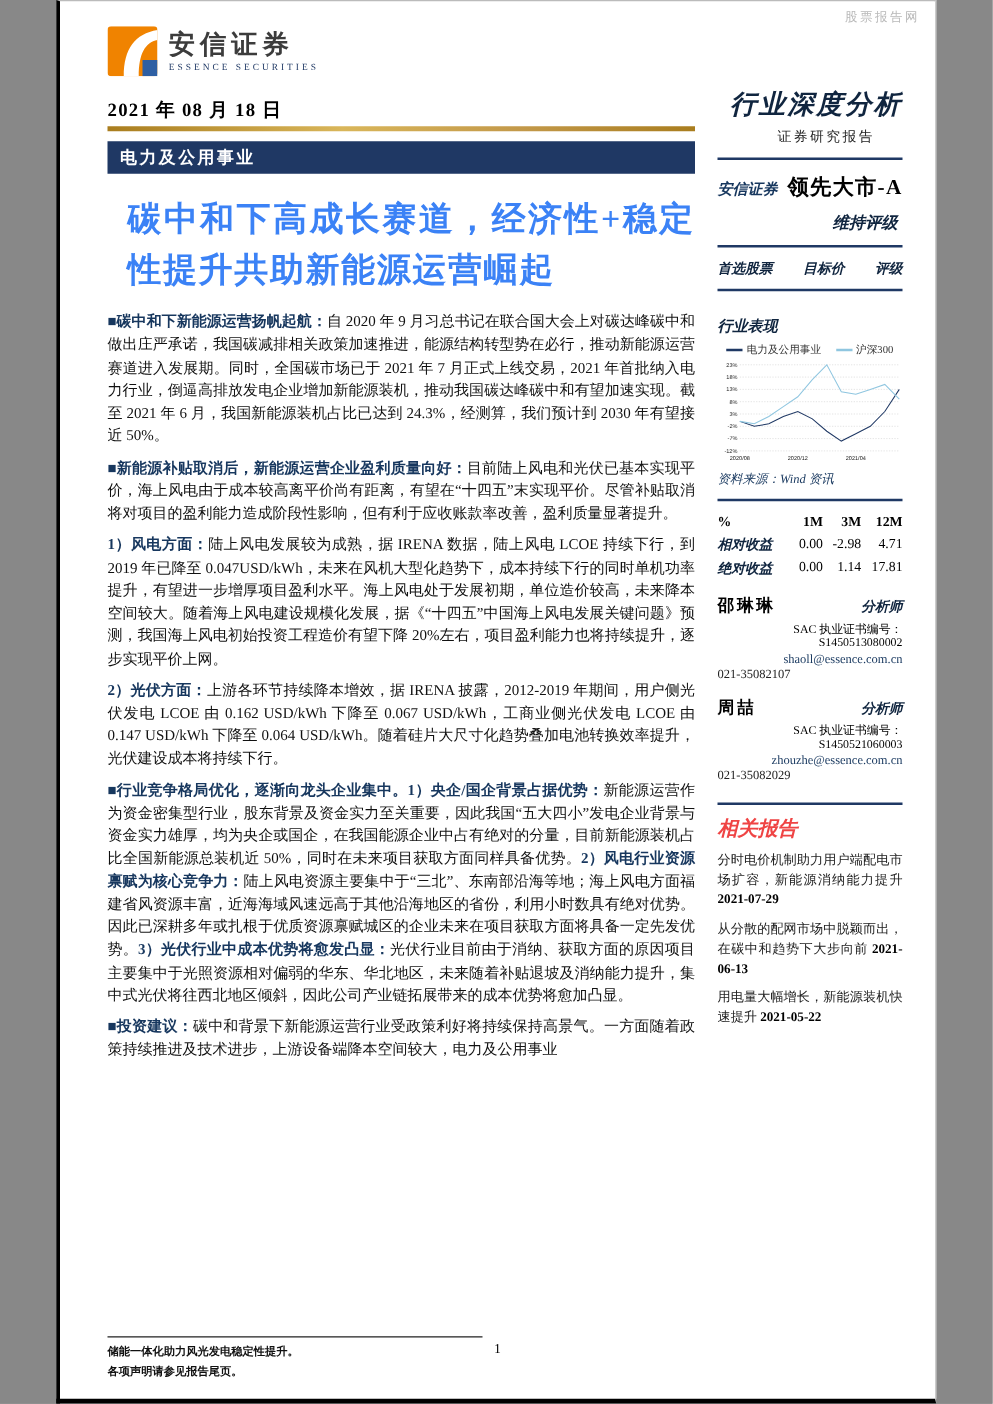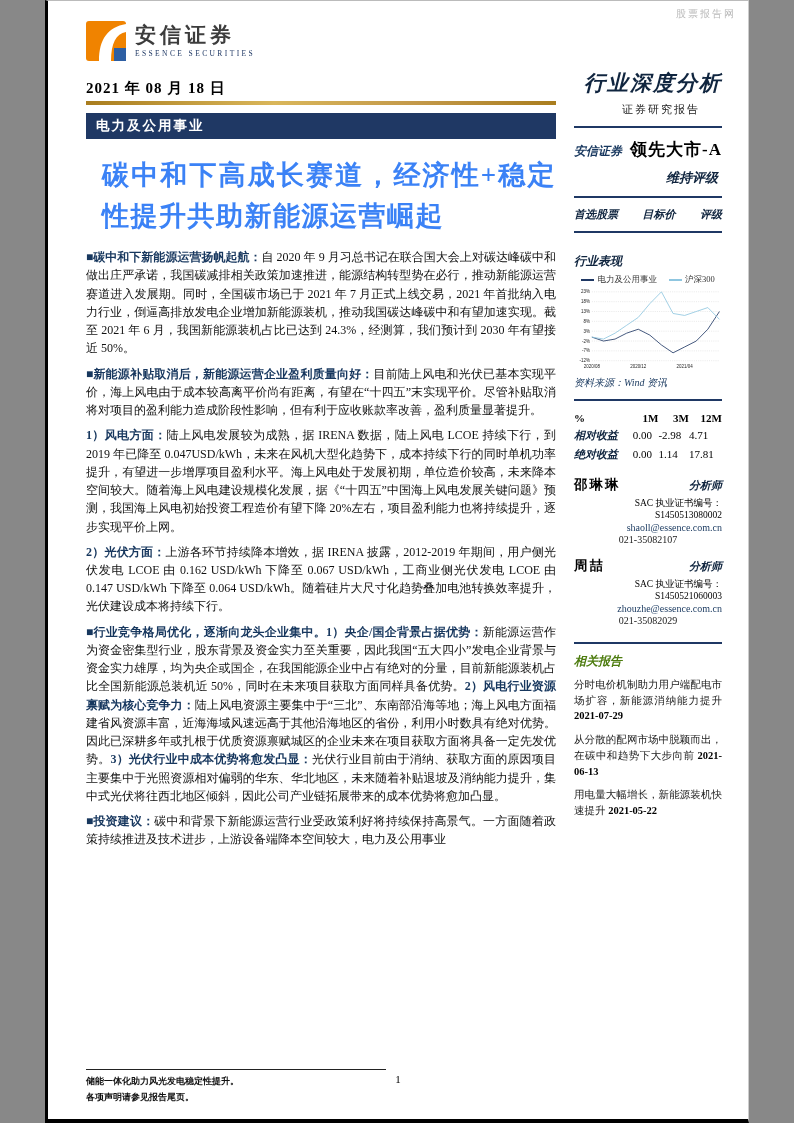--- a/index.html
+++ b/index.html
@@ -58,30 +58,30 @@
   .perf-heading{font-size:12px;font-weight:bold;font-style:italic;color:#10253f;margin:20px 0 4px 0;}
   .legend{display:flex;justify-content:center;gap:12px;font-size:8.5px;color:#333;margin-bottom:2px;}
   .legend-item{display:flex;align-items:center;gap:3px;}
   .swatch{display:inline-block;width:13px;height:2px;}
   #perf-chart{width:100%;display:block;}
   .tick{font-size:7px;fill:#222;font-family:"Liberation Sans","DejaVu Sans",sans-serif;}
   .source{font-size:10px;font-style:italic;color:#17375E;margin:5px 0 2px 0;}
   table.returns{width:100%;border-collapse:collapse;font-size:11px;margin-top:2px;}
   table.returns th{font-weight:bold;color:#000;text-align:right;padding:2px 0;}
   table.returns th.first{text-align:left;}
-  table.returns td{padding:2px 0;color:#000;}
+  table.returns td{text-align:right;padding:2px 0;color:#000;}
   table.returns td.rowlabel{text-align:left;font-weight:bold;font-style:italic;color:#10253f;}
   .analyst{margin-top:12px;}
   .a-name-row{display:flex;justify-content:space-between;align-items:baseline;}
   .a-name{font-size:13.5px;font-weight:bold;color:#000;letter-spacing:2px;}
   .a-role{font-size:11px;font-weight:bold;font-style:italic;color:#10253f;}
   .a-cert{font-size:9.5px;text-align:right;margin-top:3px;color:#000;}
   .a-email{font-size:10px;text-align:right;margin-top:2px;color:#17375E;}
-  .a-phone{font-size:10px;text-align:center;margin-top:1px;color:#222;}
-  .related-heading{font-size:12px;font-weight:bold;font-style:italic;color:#4d7c0f;margin:2px 0 7px 0;}
+  .a-phone{font-size:10px;text-align:left;margin-top:1px;color:#222;}
+  .related-heading{font-size:16px;font-weight:bold;font-style:italic;color:#ef4444;margin:2px 0 7px 0;}
   .related-item{font-size:10.5px;line-height:1.5;margin-bottom:8px;color:#222;text-align:justify;}
   .related-item b{color:#000;}
   
   .footer{position:absolute;left:38px;bottom:14px;width:300px;}
   .foot-rule{border-top:1px solid #222;margin-bottom:4px;}
   .foot-line{font-size:9px;font-weight:bold;line-height:1.7;color:#111;}
   .page-num{position:absolute;left:0;right:0;bottom:34px;text-align:center;font-size:11px;color:#000;}
 </style>
 </head>
 <body>

